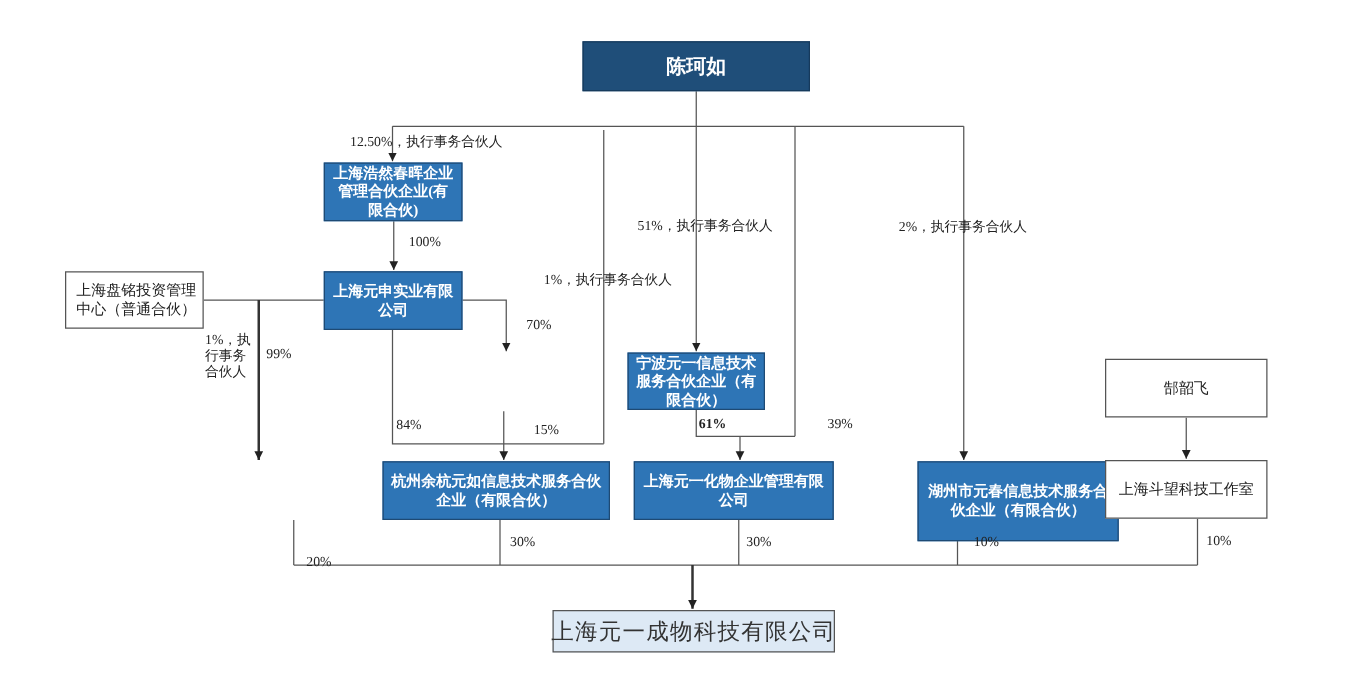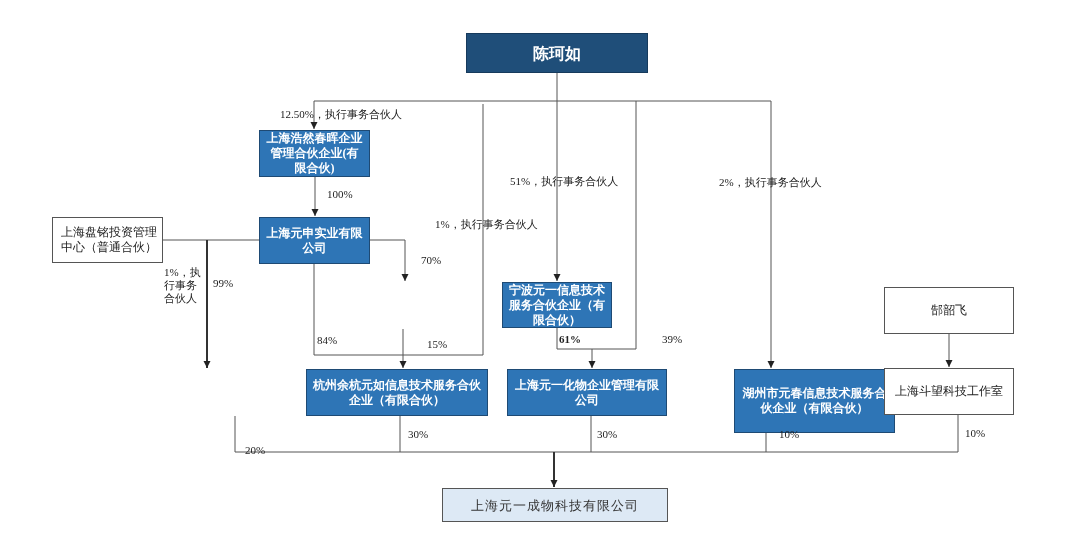--- a/index.html
+++ b/index.html
@@ -6,21 +6,21 @@
     body { width: 1080px; height: 539px; position: relative; overflow: hidden;
            font-family: "Liberation Serif", "DejaVu Serif", serif; color: #222; }
     #canvas { position: absolute; left: 0; top: 0; width: 1080px; height: 539px; padding-left: 32px; }
     svg.wires { position: absolute; left: 0; top: 0; width: 1080px; height: 539px; pointer-events: none; }
     .node { position: absolute; box-sizing: border-box; display: flex; flex-direction: column;
             align-items: center; justify-content: center; text-align: center;
             font-size: 12px; line-height: 15px; }
     .node.navy { background: #1f4e79; border: 1px solid #163a5c; color: #ffffff; font-weight: bold; font-size: 16px; }
     .node.blue { background: #2e75b6; border: 1px solid #1e4a74; color: #ffffff; font-weight: bold; }
     .node.white { background: #ffffff; border: 1px solid #555555; color: #222222; }
-    .node.target { background: #dde9f5; border: 1px solid #555555; color: #333333; font-size: 13px; letter-spacing: 1px; }
+    .node.target { background: #dde9f5; border: 1px solid #555555; color: #333333; font-size: 18px; letter-spacing: 1px; }
     .node span { display: block; white-space: nowrap; }
     .lbl { position: absolute; font-size: 11px; line-height: 13px; color: #222; white-space: nowrap; }
     .lbl span { display: block; }
   </style>
 </head>
 <body>
 
 <div id="canvas">
 
   <svg class="wires" viewBox="0 0 1080 539">

